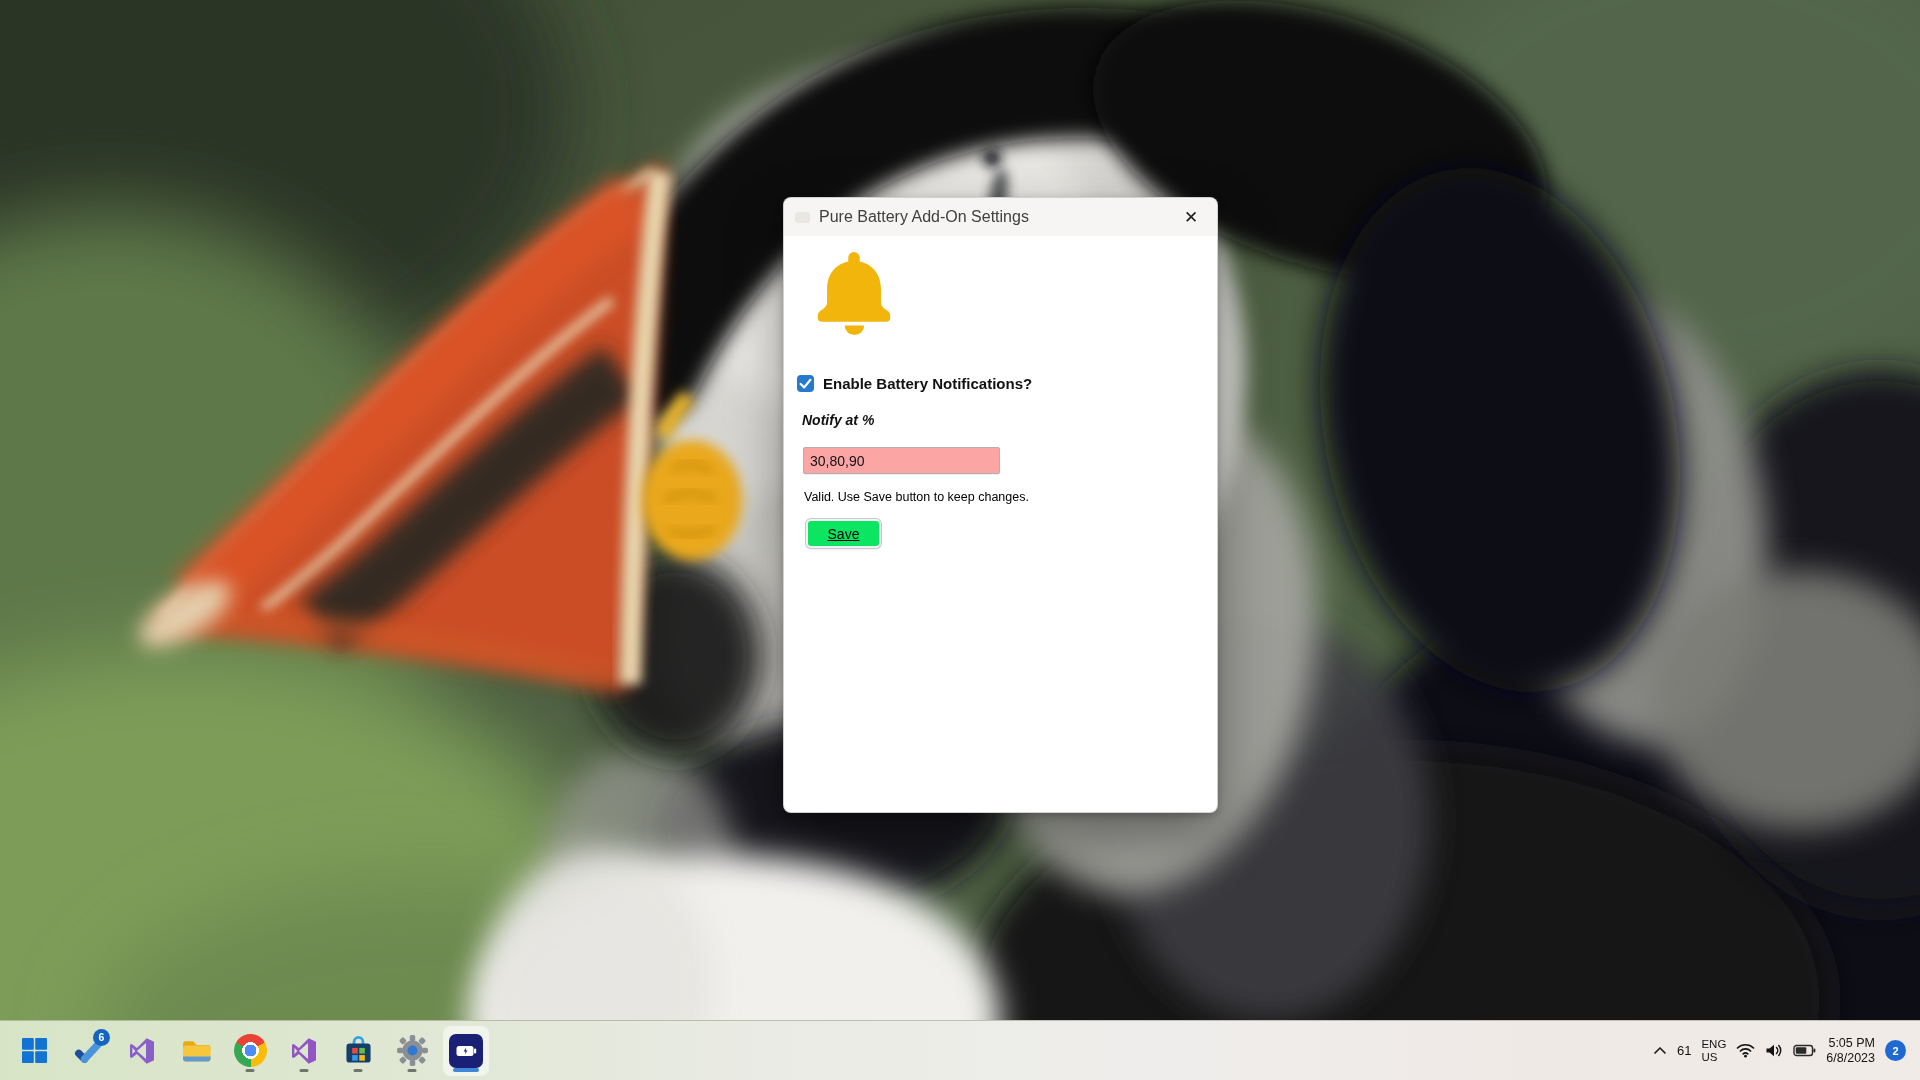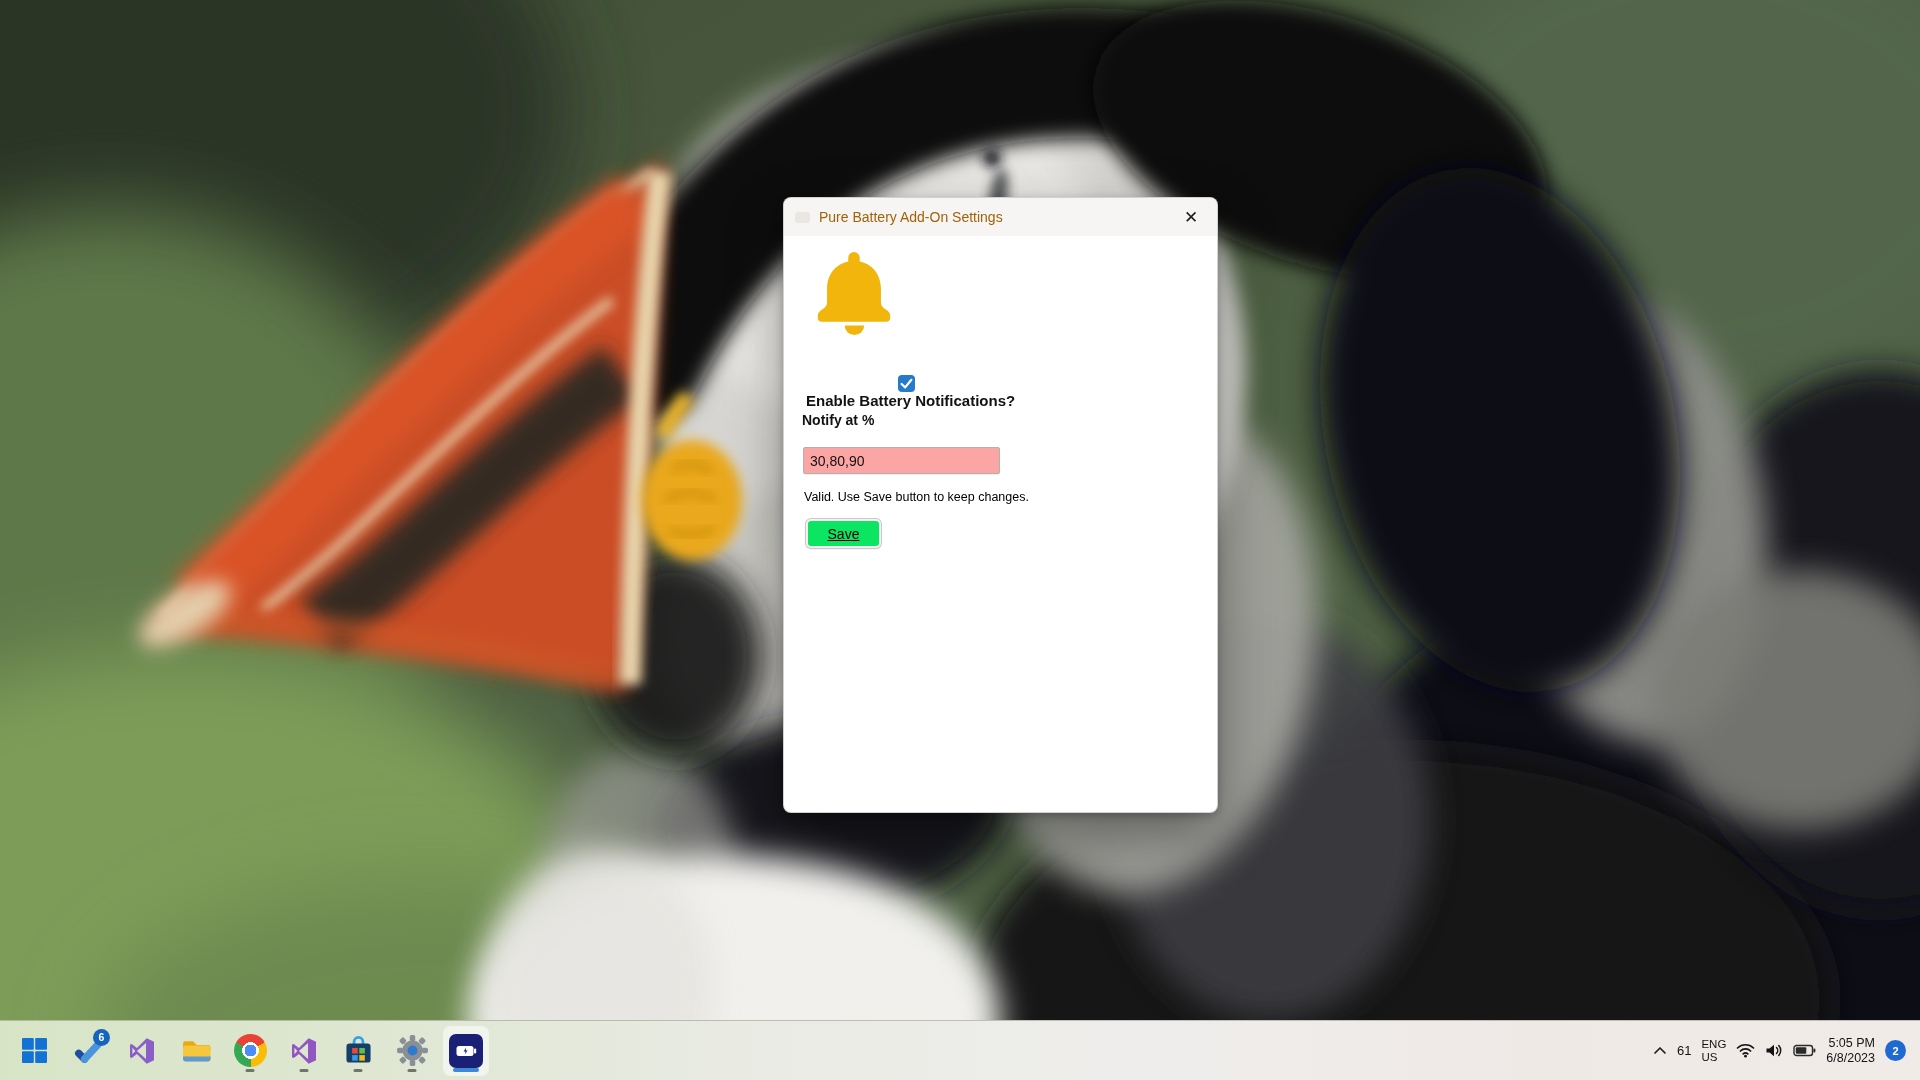--- a/index.html
+++ b/index.html
@@ -17,21 +17,21 @@
     background:#ffffff;border-radius:8px;
     border:1px solid rgba(0,0,0,0.18);
     box-shadow:0 22px 55px rgba(0,0,0,0.38), 0 3px 10px rgba(0,0,0,0.22);
     box-sizing:border-box;
   }
   .titlebar{
     height:38px;background:#f7f5f3;border-radius:8px 8px 0 0;
     display:flex;align-items:center;
   }
   .title-icon{width:15px;height:11px;border-radius:3px;background:#eae7e2;margin-left:11px;flex:none;}
-  .title-text{margin-left:9px;font-size:14px;color:#a16207;white-space:nowrap;}
+  .title-text{margin-left:9px;font-size:16px;color:#404040;white-space:nowrap;}
   .close-btn{
     margin-left:auto;margin-right:13px;width:26px;height:26px;
     display:flex;align-items:center;justify-content:center;
     font-size:17px;color:#1d1d1d;cursor:default;
   }
   .tabrow{
     height:37px;background:#f3f1ef;border-bottom:1px solid #d9d7d5;
     display:flex;align-items:stretch;position:relative;box-sizing:border-box;
   }
   .tab{
@@ -40,27 +40,27 @@
     position:relative;box-sizing:border-box;
   }
   .tab.active{
     background:#fff;border:1px solid #d9d7d5;border-bottom:none;
     margin-bottom:-1px;font-weight:700;color:#0e0e0e;
     border-top-left-radius:3px;border-top-right-radius:3px;
     padding:0 14px;
   }
   .dialog-body{position:relative;height:540px;}
   .bell-wrap{position:absolute;left:17px;top:9px;width:106px;height:106px;}
-  .check-row{position:absolute;left:13px;top:139px;display:flex;align-items:center;flex-direction:column;}
+  .check-row{position:absolute;left:13px;top:139px;display:flex;align-items:center;}
   .checkbox{
     width:17px;height:17px;border-radius:4px;background:#2779cc;
     display:flex;align-items:center;justify-content:center;flex:none;
   }
   .check-label{margin-left:9px;font-size:15px;font-weight:700;color:#121212;}
-  .notify-label{position:absolute;left:18px;top:176px;font-size:14px;font-weight:700;color:#121212;}
+  .notify-label{position:absolute;left:18px;top:176px;font-size:14px;font-weight:700;color:#121212;font-style:italic;}
   .notify-input{
     position:absolute;left:19px;top:211px;width:197px;height:27px;
     border:1px solid #b3b1af;border-radius:2px;font-family:"Liberation Sans",sans-serif;
     font-size:14px;color:#111;padding:0 0 0 6px;box-sizing:border-box;outline:none;
     box-shadow:0 1px 1px rgba(0,0,0,0.07);
     background:#fca5a5;
   }
   .valid-msg{position:absolute;left:20px;top:254px;font-size:12.5px;color:#000000;}
   .save-btn{
     position:absolute;left:22px;top:283px;width:75px;height:29px;

